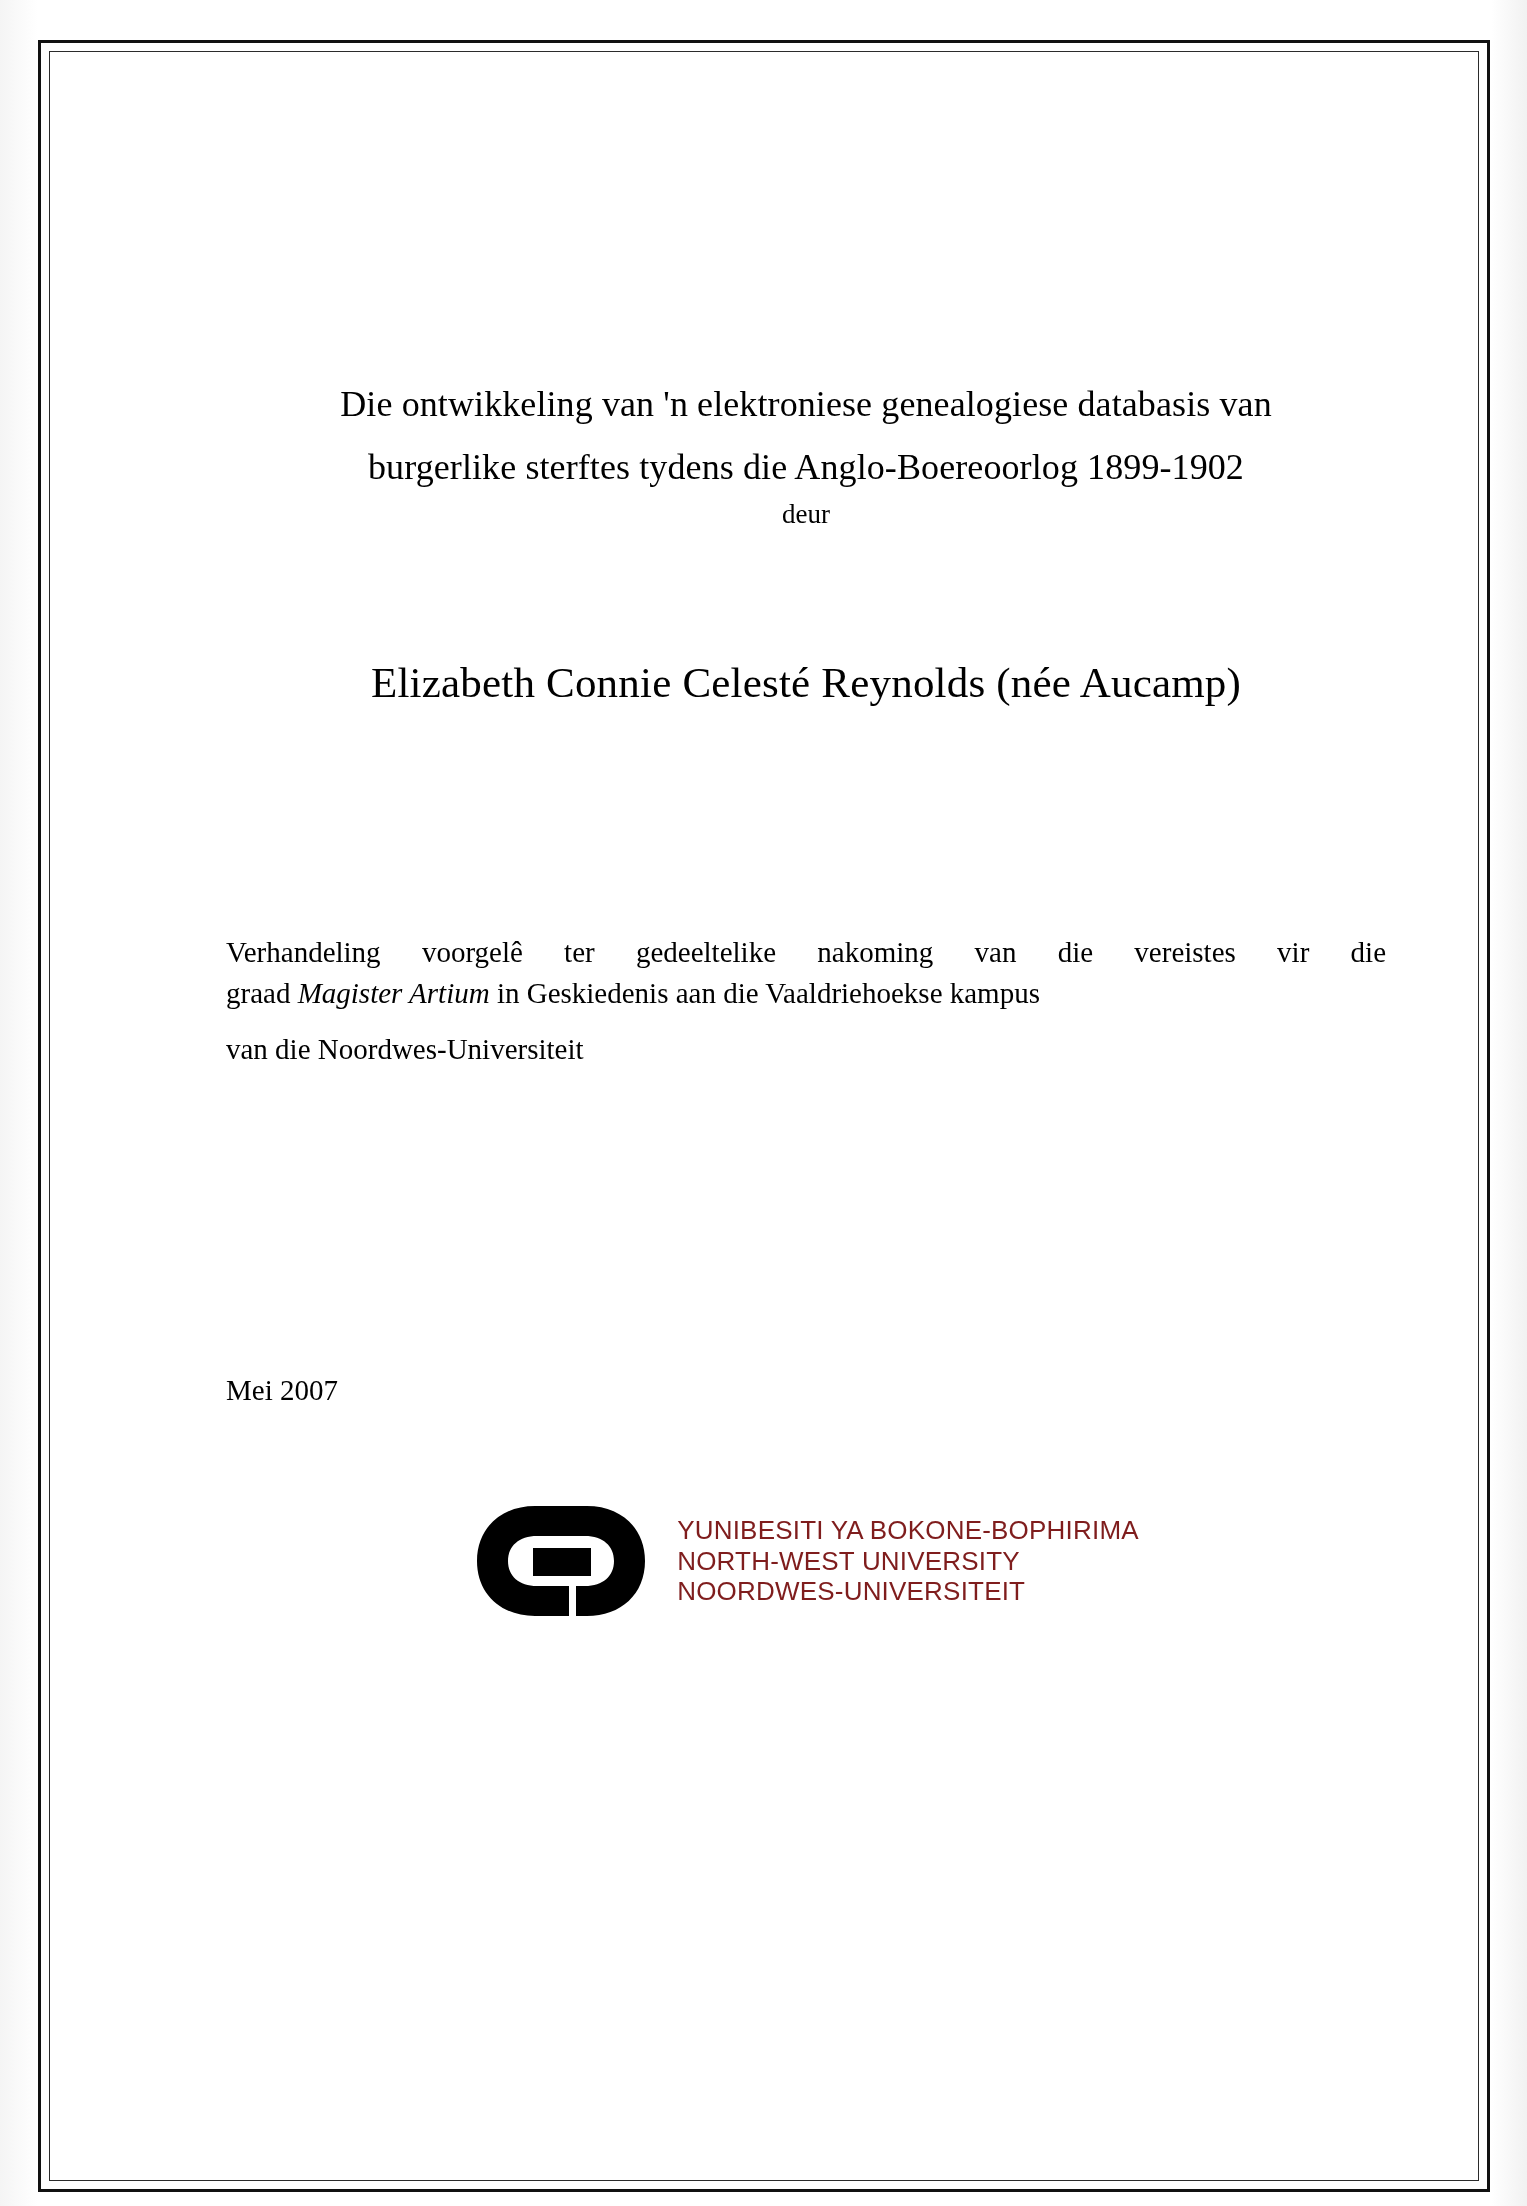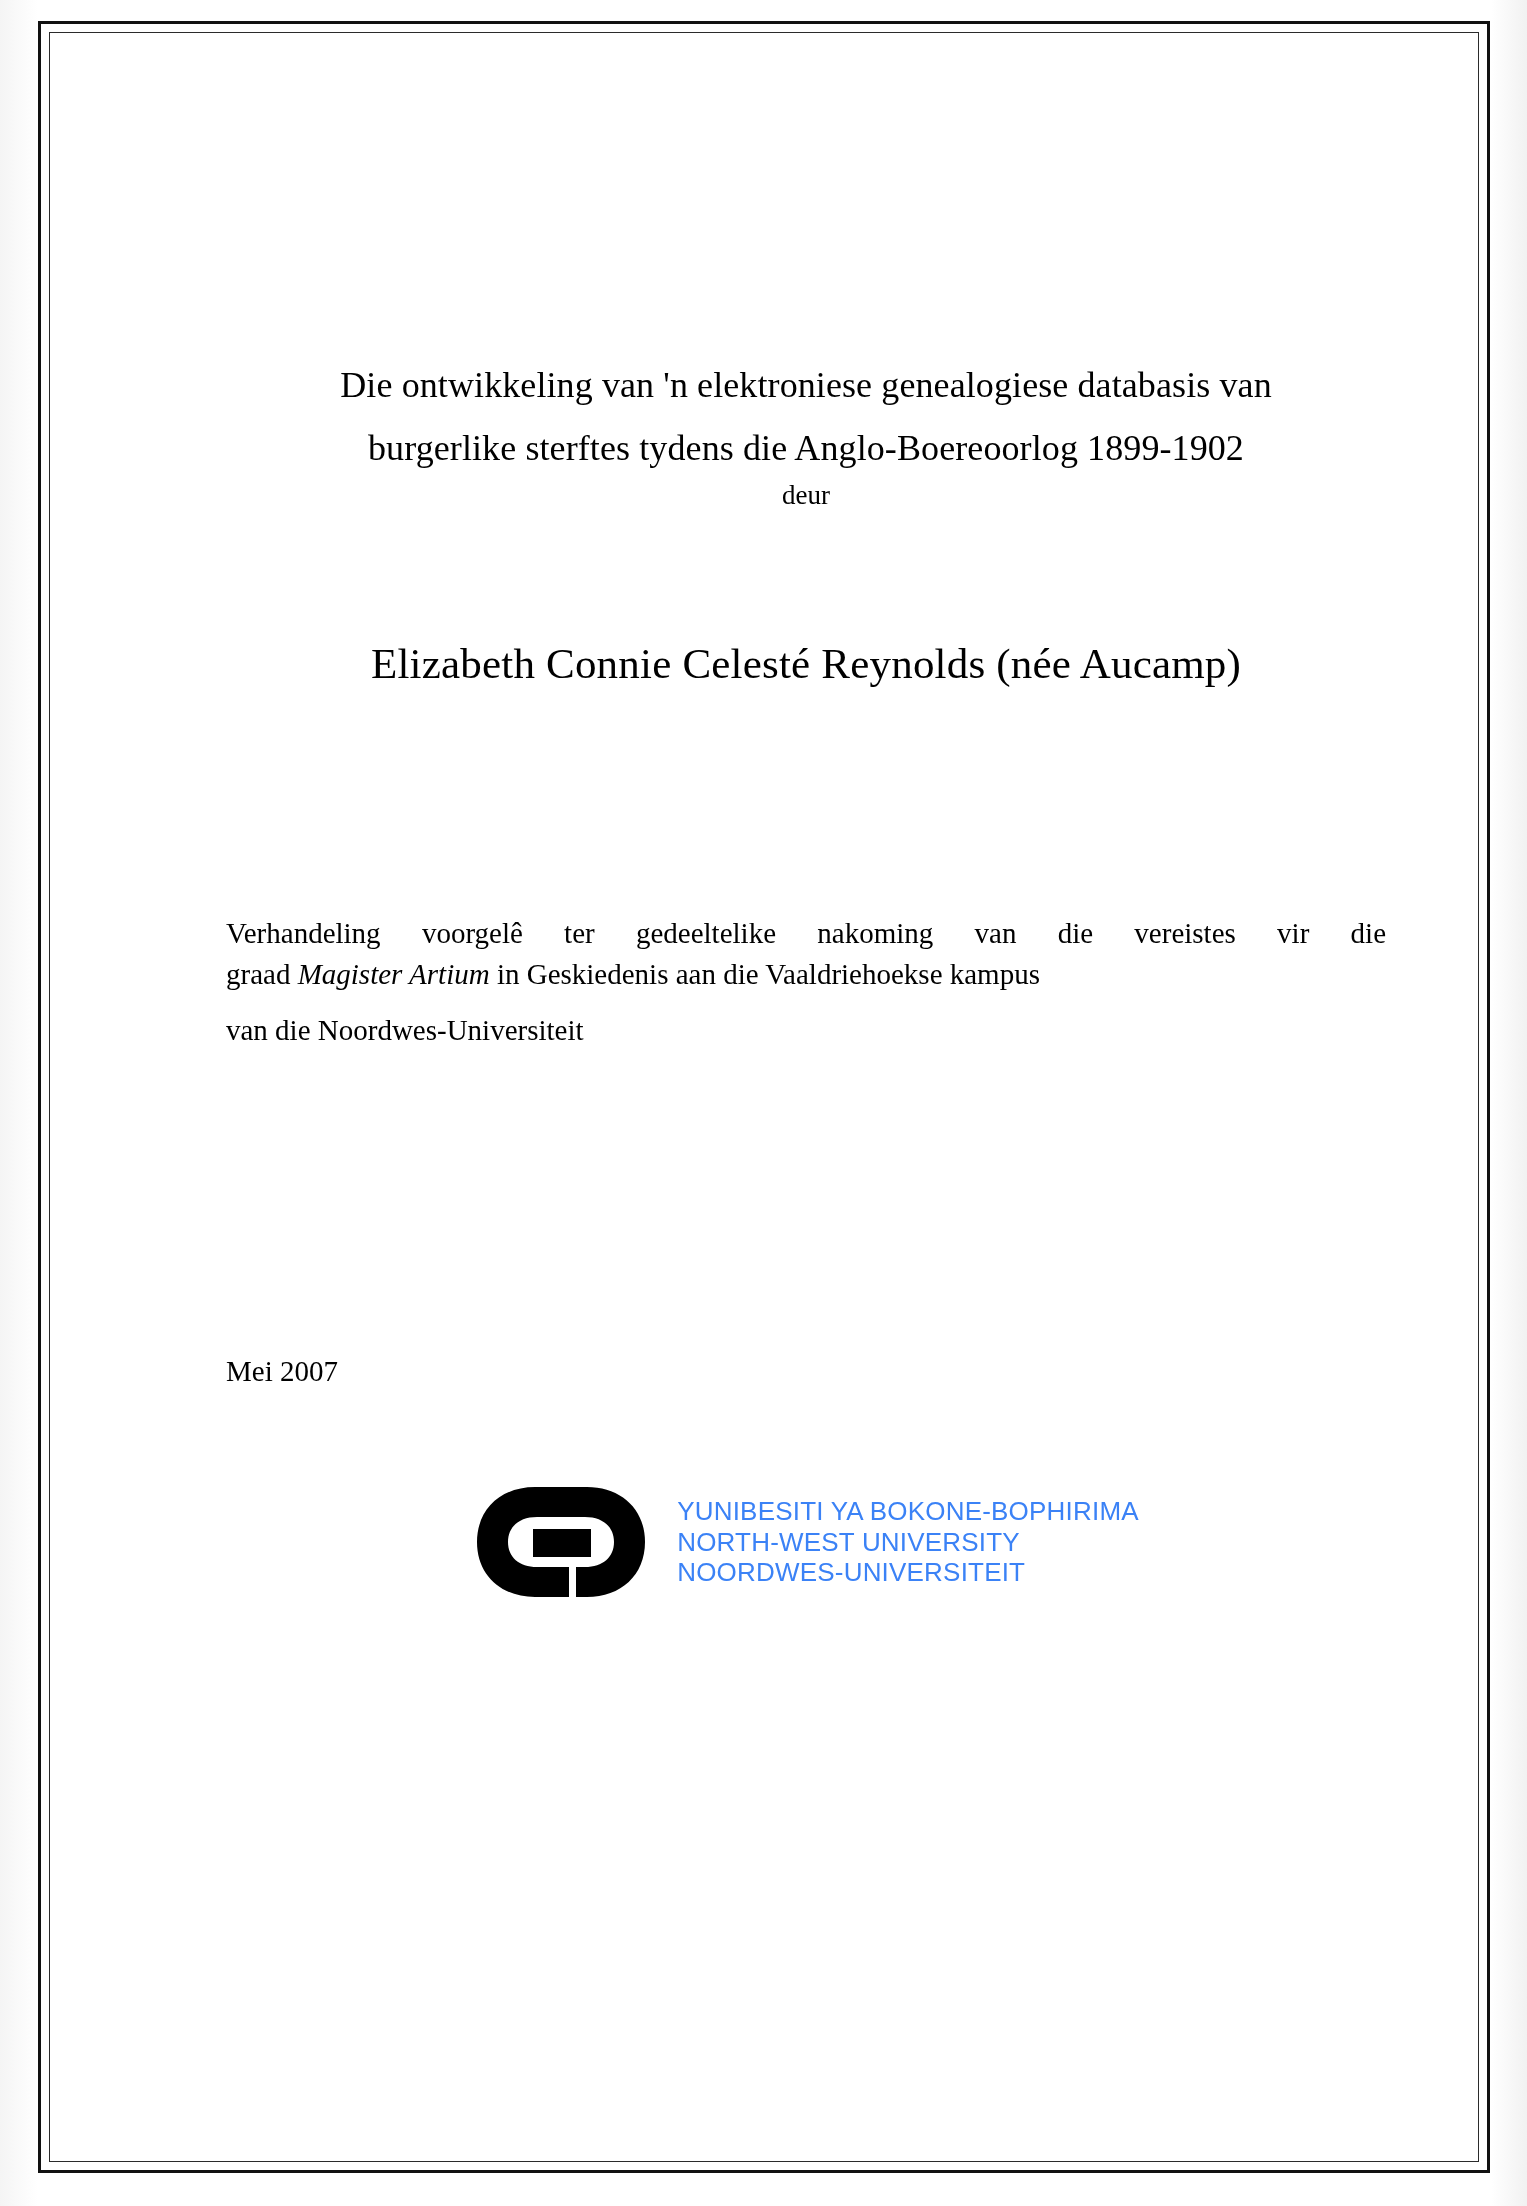--- a/index.html
+++ b/index.html
@@ -23,21 +23,21 @@
     top: 0;
     width: 1527px;
     height: 2206px;
     background: #ffffff;
   }
 
   
   .page-border {
     position: absolute;
     left: 38px;
-    top: 21px;
+    top: 40px;
     width: 1452px;
     height: 2152px;
     border: 3px solid #111111;
     box-sizing: border-box;
     background: #ffffff;
   }
   .page-border-inner {
     position: absolute;
     left: 8px;
     top: 8px;
@@ -105,21 +105,21 @@
     width: 190px;
     height: 122px;
     position: relative;
     flex: none;
   }
   .logo-text {
     font-family: "Liberation Sans", sans-serif;
     font-size: 26px;
     line-height: 1.16;
     letter-spacing: 0.2px;
-    color: #3b82f6;
+    color: #7f1d1d;
     white-space: nowrap;
   }
 
   
   .scan-shade-right {
     position: absolute;
     right: 0;
     top: 0;
     width: 36px;
     height: 2206px;

